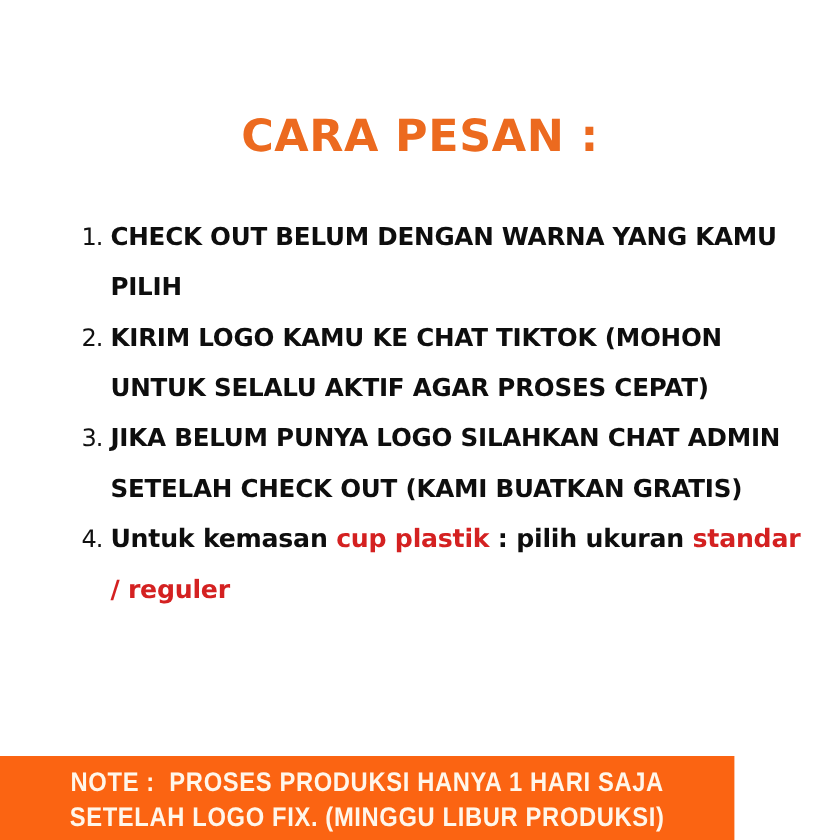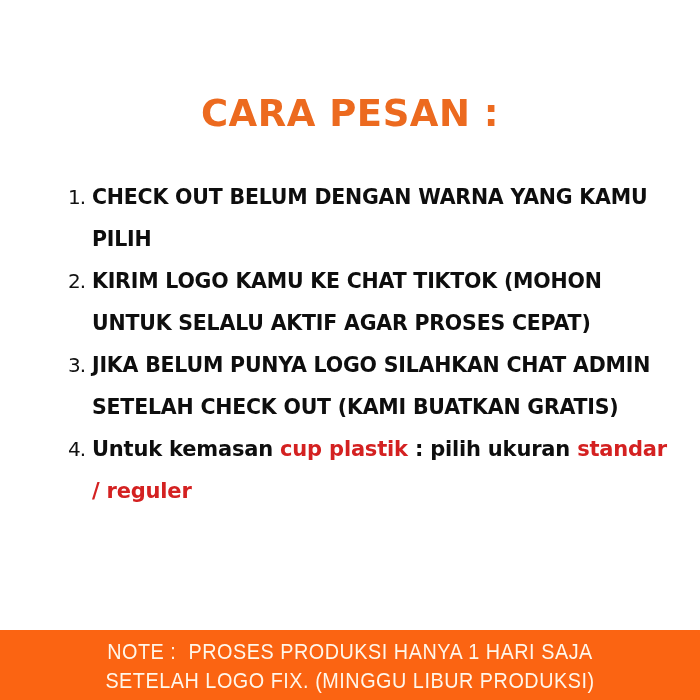--- a/index.html
+++ b/index.html
@@ -44,26 +44,26 @@
       line-height: 42px;
       color: #0e0e0e;
       letter-spacing: -0.2px;
     }
     .step-text.mixed { font-size: 21px; }
     .hl { color: #d42121; }
 
     .note {
       position: absolute;
       left: 0; top: 630px;
-      width: 700px; height: 70px;
+      width: 612px; height: 70px;
       background: #fb6412;
       color: #fff6ea;
       text-align: center;
       font-family: "Liberation Sans", sans-serif;
-      font-weight: normal;
+      font-weight: bold;
       font-size: 22.5px;
       line-height: 29px;
       padding-top: 7px;
       letter-spacing: 0.6px;
     }
     .note-line { display: block; white-space: pre; transform: scaleX(0.88); }
   </style>
 </head>
 <body>
 

